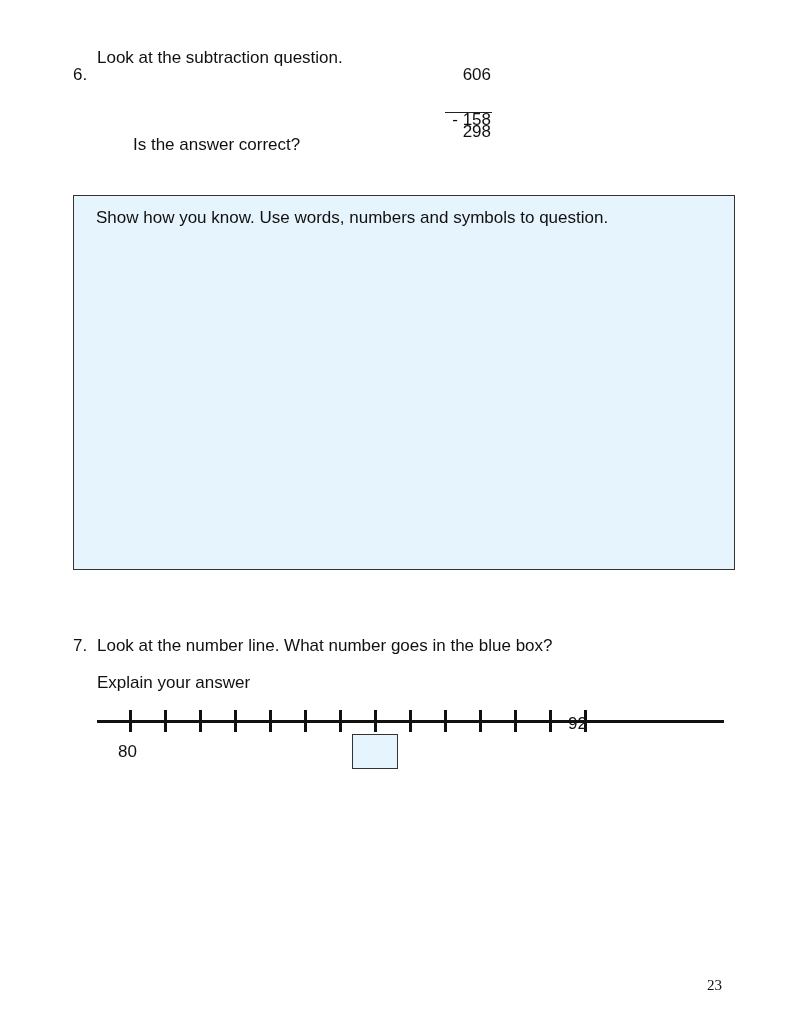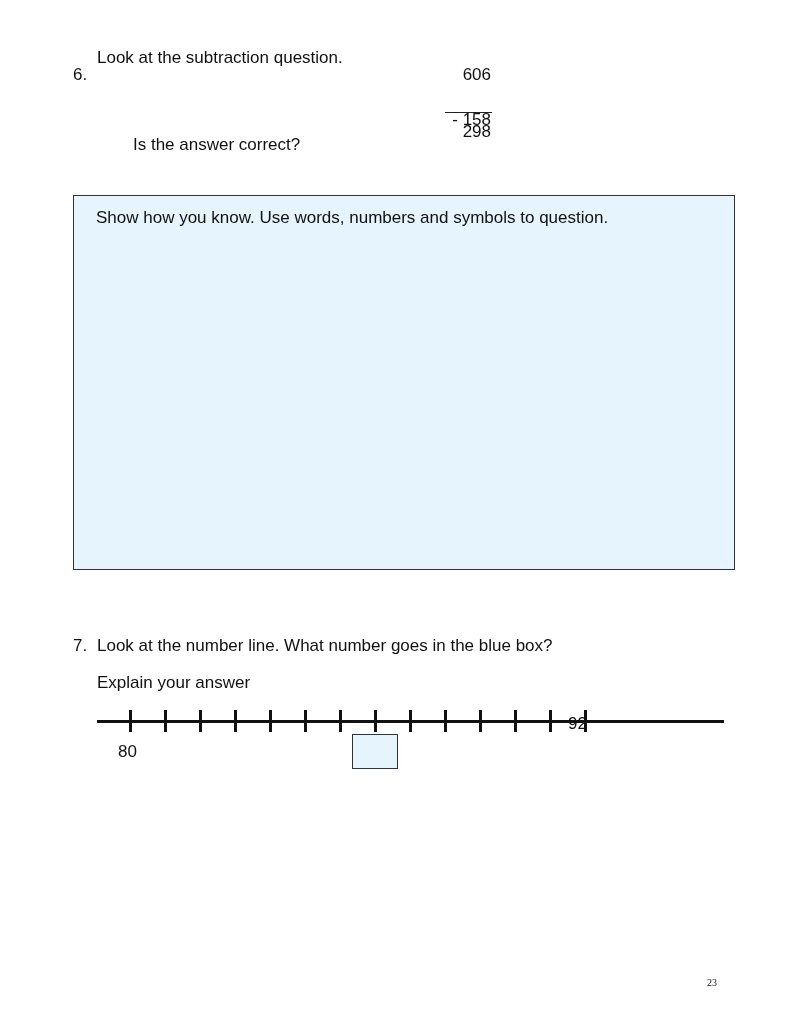--- a/index.html
+++ b/index.html
@@ -12,21 +12,21 @@
     .num-right { right: 300px; text-align: right; }
     .underline-bar { position: absolute; left: 445px; width: 47px; height: 1px; background: #222; top: 112px; }
     .answer-box { left: 73px; top: 195px; width: 662px; height: 375px;
                   background: #e6f4fd; border: 1px solid #333; box-sizing: border-box; }
     .answer-prompt { left: 96px; top: 208px; }
     .numberline { left: 97px; top: 720px; width: 627px; height: 3px; background: #111; }
     .tick { position: absolute; width: 2.5px; height: 22px; background: #111; top: 710px; }
     .blue-box { left: 352px; top: 734px; width: 46px; height: 35px;
                 background: #e6f4fd; border: 1px solid #333; box-sizing: border-box; }
     .nl-label { font-size: 17px; line-height: 20px; }
-    .page-number { left: 707px; top: 977px; font-family: "Liberation Serif", serif; font-size: 10px; }
+    .page-number { left: 707px; top: 977px; font-family: "Liberation Serif", serif; font-size: 15px; }
   </style>
 </head>
 <body>
 
 <div class="abs txt qnum" style="top:65px;">6.</div>
 <div class="abs txt qtext" style="top:48px;">Look at the subtraction question.</div>
 
 <div class="abs txt num-right" style="top:65px;">606</div>
 <div class="abs txt num-right" style="top:94px;margin-top:16px;">- 158</div>
 <div class="underline-bar"></div>

